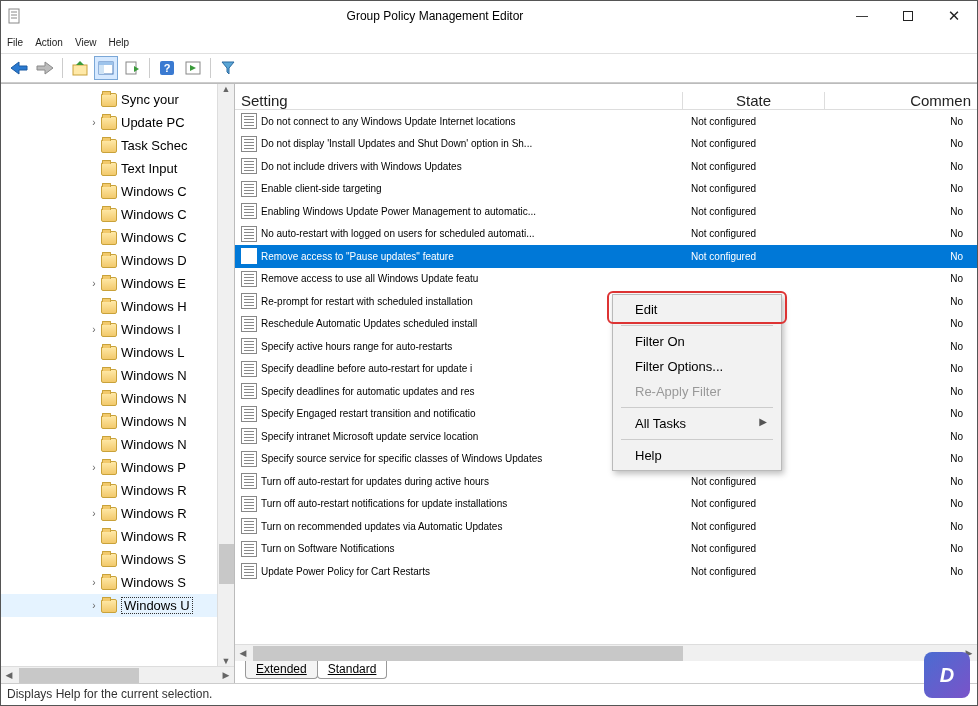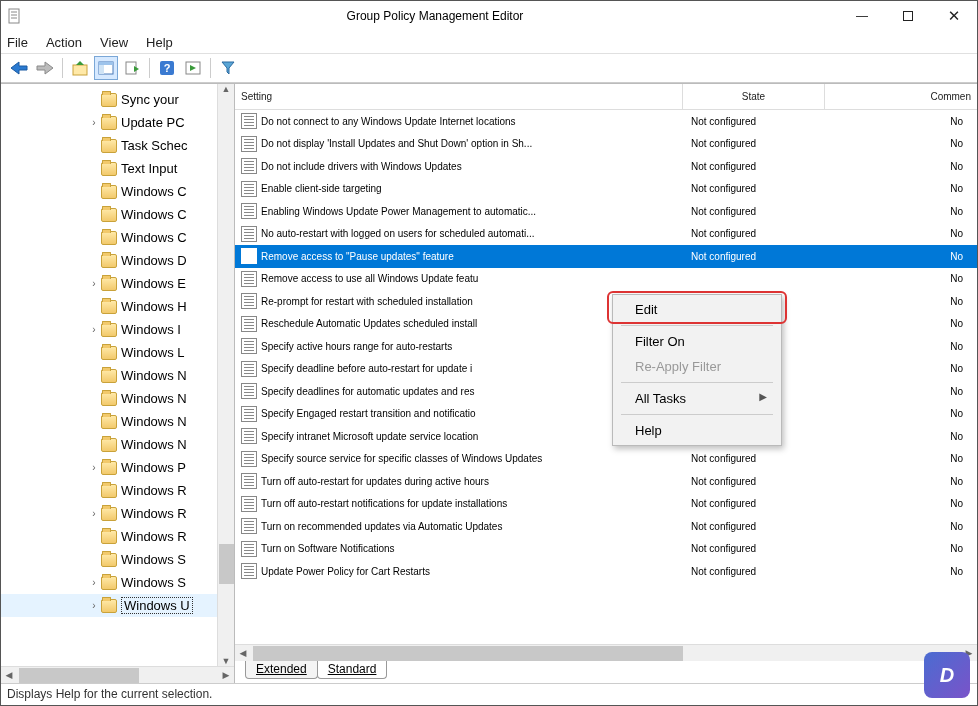--- a/index.html
+++ b/index.html
@@ -4,40 +4,40 @@
 <style>
 * { box-sizing: border-box; margin: 0; padding: 0; font-family: "Segoe UI", Tahoma, sans-serif; }
 html, body { width: 978px; height: 706px; overflow: hidden; background: #fff; }
 .window { width: 978px; height: 706px; border: 1px solid #555; display: flex; flex-direction: column; background: #fff; }
 .titlebar { height: 30px; display: flex; align-items: center; padding-left: 6px; text-align: center; }
 .titlebar .app-icon { width: 16px; height: 16px; margin-right: 8px; }
 .titlebar .title { font-size: 12px; flex: 1; }
 .win-controls { display: flex; height: 30px; }
 .win-btn { width: 46px; height: 30px; display: flex; align-items: center; justify-content: center; }
 .win-btn span { font-size: 12px; color: #222; }
-.menubar { height: 22px; display: flex; align-items: center; padding-left: 6px; gap: 18px; font-size: 13px; color: #222; }
+.menubar { height: 22px; display: flex; align-items: center; padding-left: 6px; gap: 12px; font-size: 10px; color: #222; }
 .toolbar { height: 30px; border-top: 1px solid #e0e0e0; border-bottom: 1px solid #ccc; display: flex; align-items: center; padding-left: 6px; gap: 2px; }
 .tool-btn { width: 24px; height: 24px; display: flex; align-items: center; justify-content: center; border: 1px solid transparent; }
 .tool-sep { width: 1px; height: 20px; background: #ccc; margin: 0 3px; }
 .body { flex: 1; display: flex; border-top: 1px solid #bbb; min-height: 0; }
 .tree-pane { width: 234px; border-right: 1px solid #bbb; display: flex; flex-direction: column; position: relative; }
 .tree-list { flex: 1; overflow: hidden; padding-top: 4px; position: relative; }
 .tree-item { height: 23px; display: flex; align-items: center; font-size: 13px; white-space: nowrap; overflow: hidden; padding-left: 104px; }
 .tree-item .expander { width: 14px; color: #666; font-size: 10px; text-align: center; margin-left: -18px; }
 .tree-item .folder-icon { width: 16px; height: 14px; margin-right: 4px; flex-shrink: 0; background: linear-gradient(#ffe9a8,#f2c96b); border: 1px solid #c9a23a; border-radius: 2px; position: relative; }
 .tree-item .folder-icon:before { content: ""; position: absolute; top: -3px; left: 0; width: 7px; height: 3px; background: #f2c96b; border: 1px solid #c9a23a; border-bottom: none; border-radius: 1px 1px 0 0; }
 .tree-item.selected { background: #e5f3ff; }
 .tree-item.selected .label { border: 1px dotted #333; padding: 0 2px; }
 .tree-vscroll { width: 17px; background: #f0f0f0; border-left: 1px solid #ddd; display: flex; flex-direction: column; align-items: center; justify-content: space-between; position: relative; }
 .tree-vscroll .thumb { position: absolute; top: 460px; width: 15px; height: 40px; background: #c8c8c8; }
 .tree-hscroll { height: 17px; background: #f0f0f0; border-top: 1px solid #ddd; display: flex; align-items: center; justify-content: space-between; position: relative; }
 .tree-hscroll .thumb { position: absolute; left: 18px; width: 120px; height: 15px; background: #c8c8c8; top: 1px; }
 .scroll-arrow { font-size: 9px; color: #666; width: 16px; text-align: center; }
 .content-pane { flex: 1; display: flex; flex-direction: column; min-width: 0; }
-.list-header { height: 26px; display: flex; border-bottom: 1px solid #ddd; font-size: 10px; color: #222; }
+.list-header { height: 26px; display: flex; border-bottom: 1px solid #ddd; font-size: 15px; color: #222; align-items: flex-end; }
 .list-header .col { display: flex; align-items: center; padding: 0 6px; border-right: 1px solid #ddd; }
 .list-header .col-setting { width: 448px; }
 .list-header .col-state { width: 142px; justify-content: center; }
 .list-header .col-comment { flex: 1; justify-content: flex-end; border-right: none; padding-right: 6px; }
 .list-body { flex: 1; overflow: hidden; font-size: 10px; position: relative; }
 .list-row { height: 22.5px; display: flex; align-items: center; white-space: nowrap; }
 .list-row.selected { background: #0078d7; color: #fff; }
 .list-row .setting-icon { width: 16px; height: 16px; margin: 0 4px 0 6px; flex-shrink: 0; border: 1px solid #888; background: #fff; position: relative; }
 .list-row .setting-icon:before { content: ""; position: absolute; left: 2px; top: 2px; right: 2px; bottom: 2px; background: repeating-linear-gradient(#888 0 1px, transparent 1px 3px); }
 .list-row.selected .setting-icon { border-color: #fff; }
@@ -426,20 +426,21 @@
   </div>
 
   <div class="statusbar">
     <span>Displays Help for the current selection.</span>
   </div>
 
   <div class="context-menu" style="left:612px;top:294px;width:170px">
     <div class="cm-item">Edit</div>
     <div class="cm-sep"></div>
     <div class="cm-item">Filter On</div>
+    <div class="cm-item">Filter Options...</div>
     <div class="cm-item disabled">Re-Apply Filter</div>
     <div class="cm-sep"></div>
     <div class="cm-item"><span>All Tasks</span><span class="submenu-arrow">▶</span></div>
     <div class="cm-sep"></div>
     <div class="cm-item">Help</div>
   </div>
 
   <div class="highlight-box" style="left:607px;top:291px;width:180px;height:33px"></div>
 
   <div class="logo-watermark">

